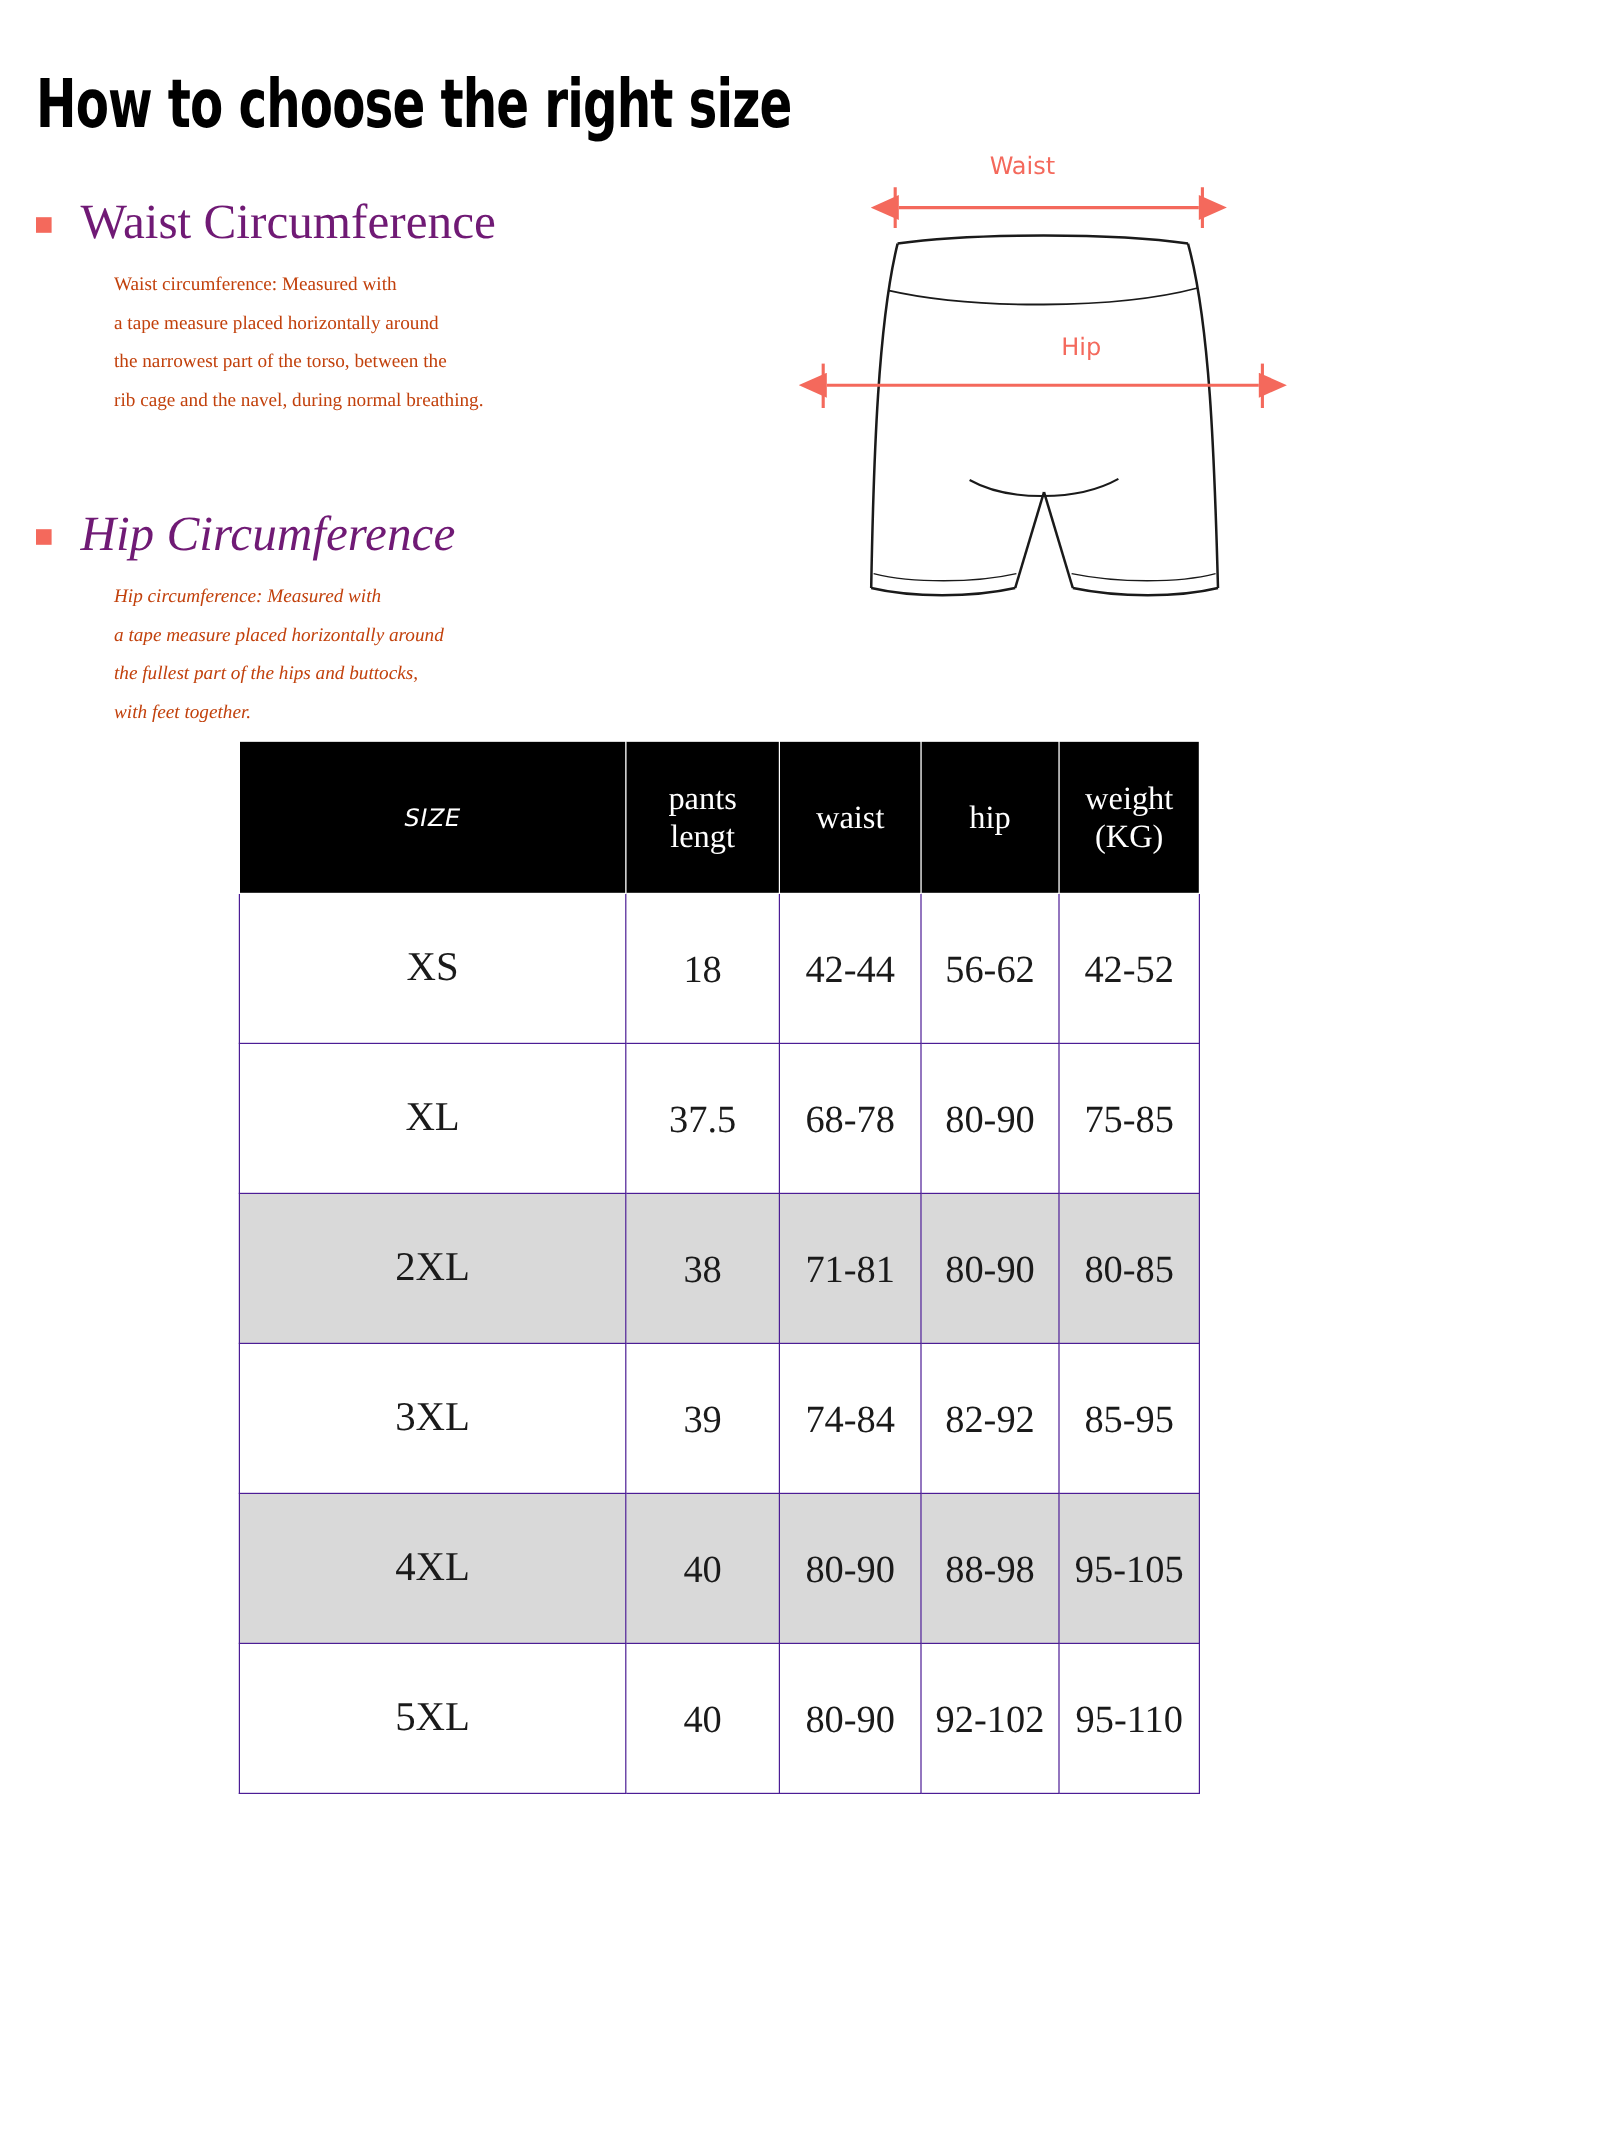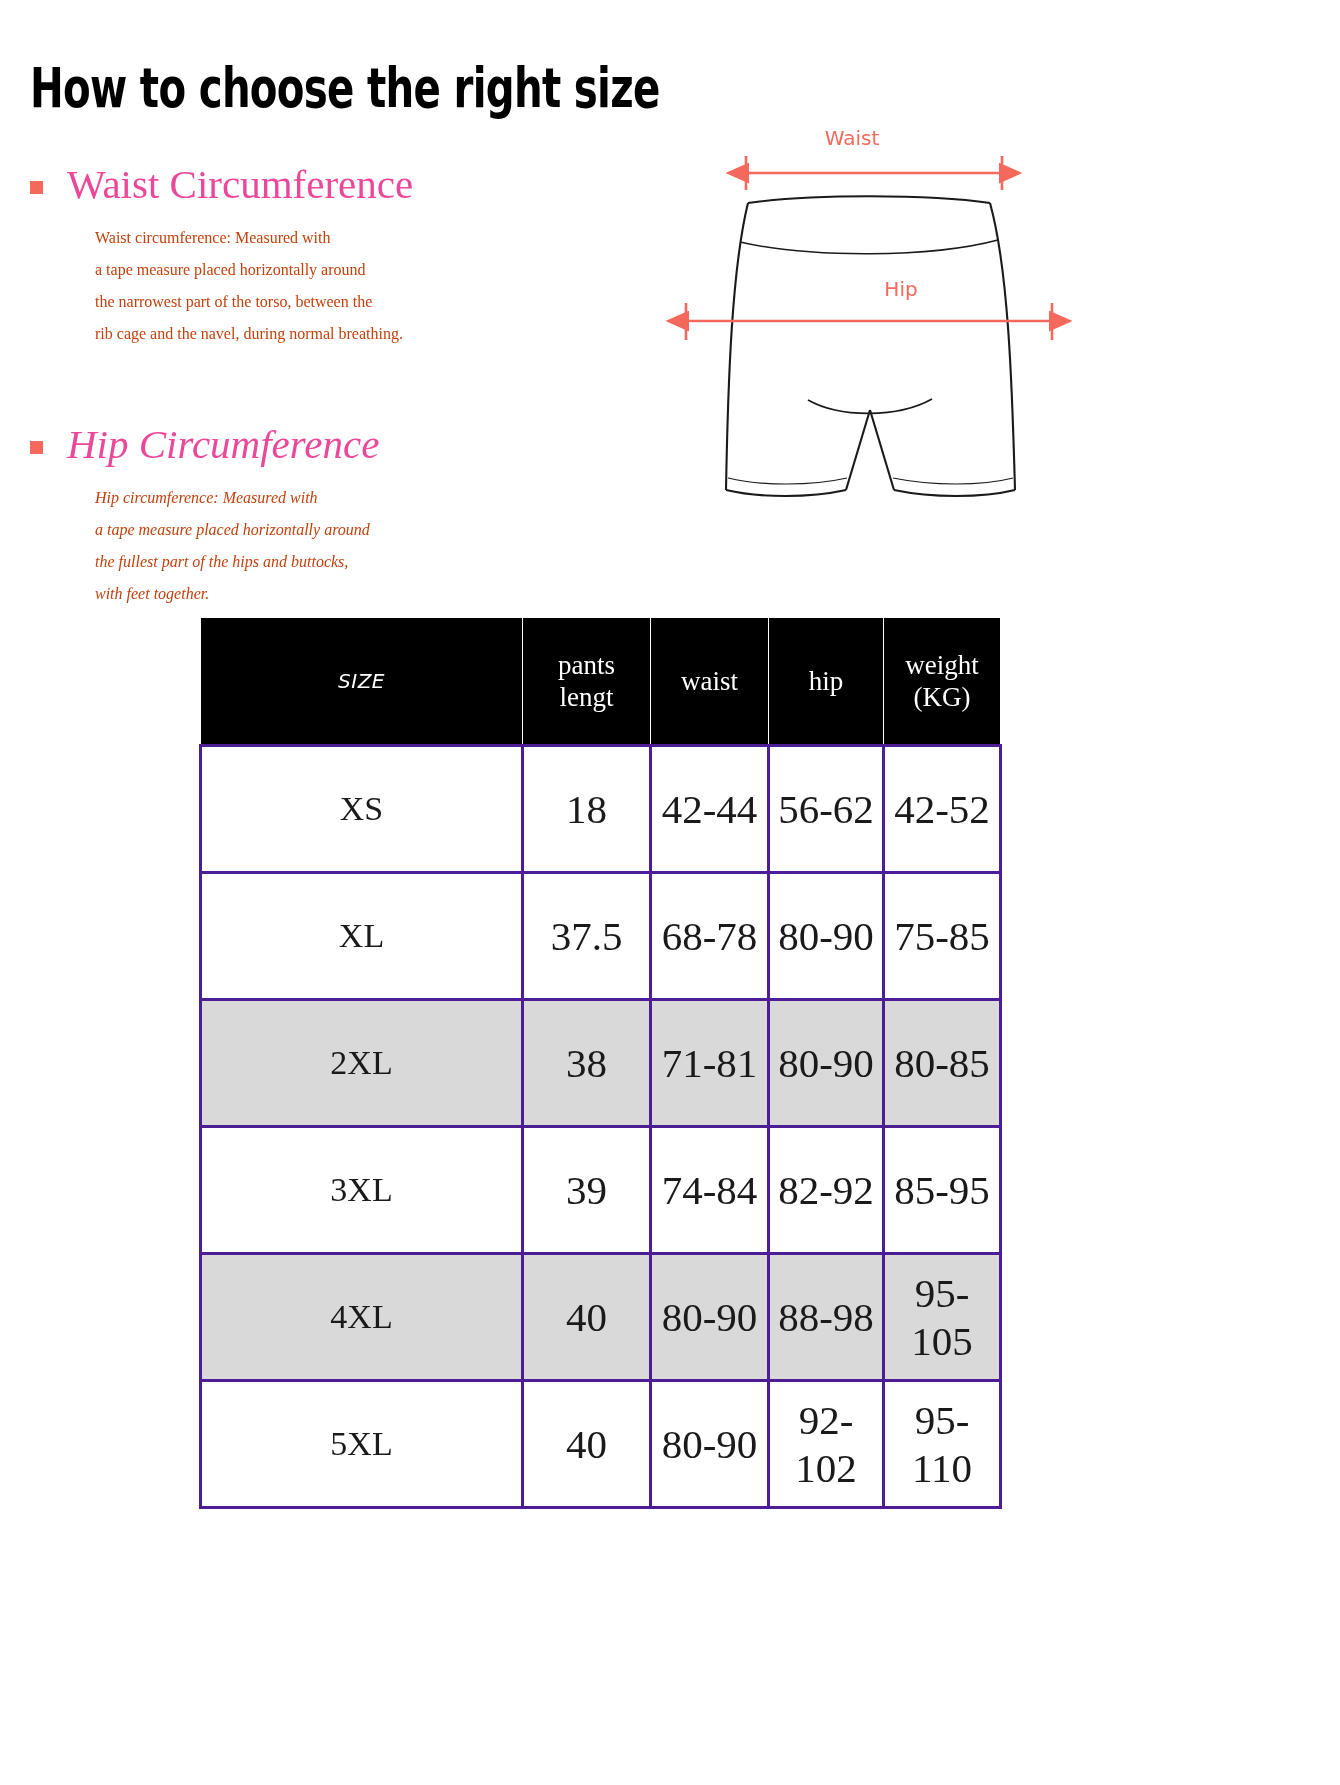--- a/index.html
+++ b/index.html
@@ -44,21 +44,21 @@
     background:#F4695C;
     flex:0 0 auto;
     margin-right:24px;
     margin-top:6px;
   }
   .sec-heading{
     font-family:"Liberation Serif", serif;
     font-size:41px;
     line-height:48px;
     font-weight:normal;
-    color:#ec4899;
+    color:#701a75;
     white-space:nowrap;
   }
   .sec-body{
     margin-top:14px;
     padding-left:95px;
     font-family:"Liberation Serif", serif;
     font-size:16px;
     line-height:32px;
     color:#c2410c;
     white-space:pre-line;
@@ -77,21 +77,21 @@
   }
   
   .size-table{
     position:absolute;
     left:199px; top:617px;
     width:800px;
     border-collapse:collapse;
     table-layout:fixed;
   }
   .size-table th,.size-table td{
-    border:3px solid #4c1d95;
+    border:1px solid #4c1d95;
     text-align:center;
     vertical-align:middle;
     font-family:"Liberation Serif", serif;
   }
   .size-table thead th{
     background:#000;
     color:#fff;
     border:1px solid #ffffff;
     height:118px;
     font-weight:normal;
@@ -100,21 +100,21 @@
     padding:4px 2px;
   }
   .size-table thead th.th-size{
     font-family:"DejaVu Sans", sans-serif;
     font-size:20px;
     letter-spacing:0.5px;
     font-style:italic;
   }
   .size-table tbody td{
     height:122px;
-    font-size:41px;
+    font-size:32px;
     color:#1a1a1a;
   }
   .size-table tbody td.c-size{ font-size:34px; }
   .size-table tbody tr.alt td{ background:#d9d9d9; }
   .col-size{width:322px;}
   .col-len{width:128px;}
   .col-waist{width:118px;}
   .col-hip{width:115px;}
   .col-weight{width:117px;}
 </style>

